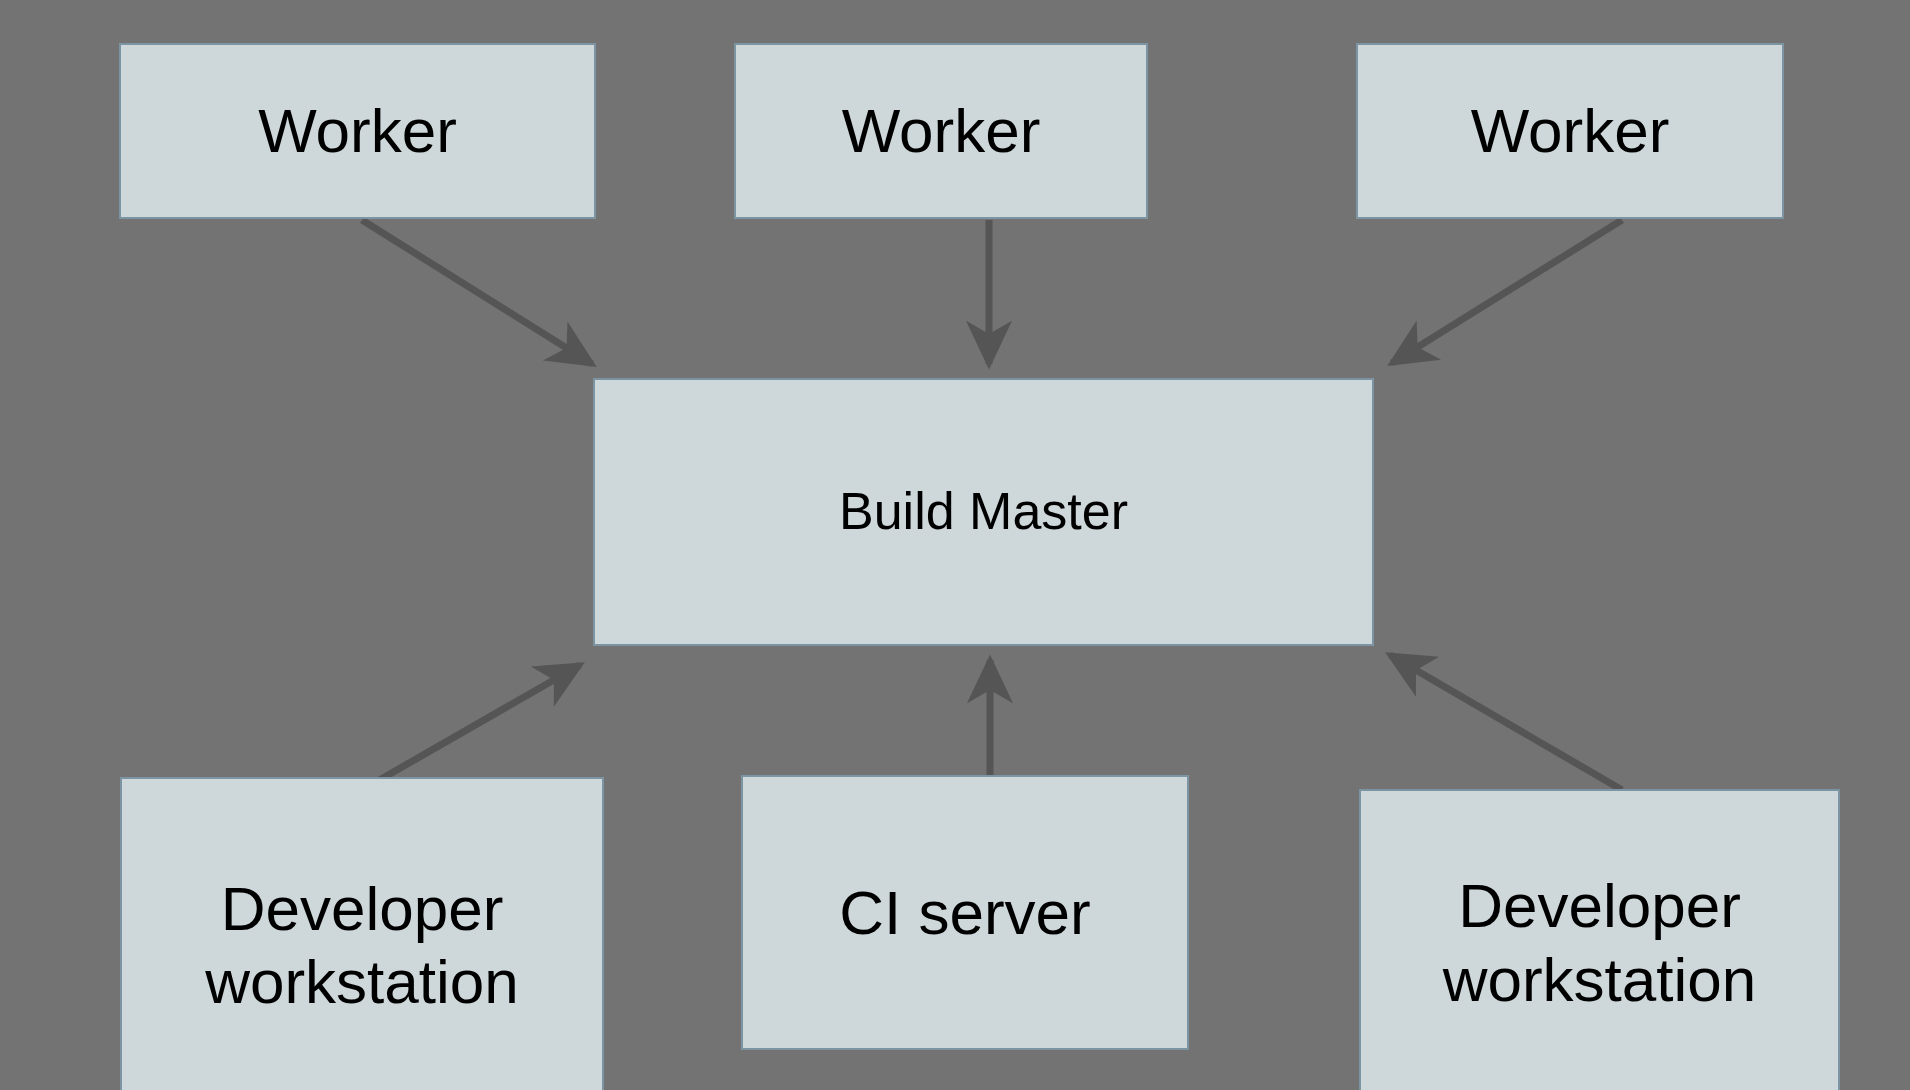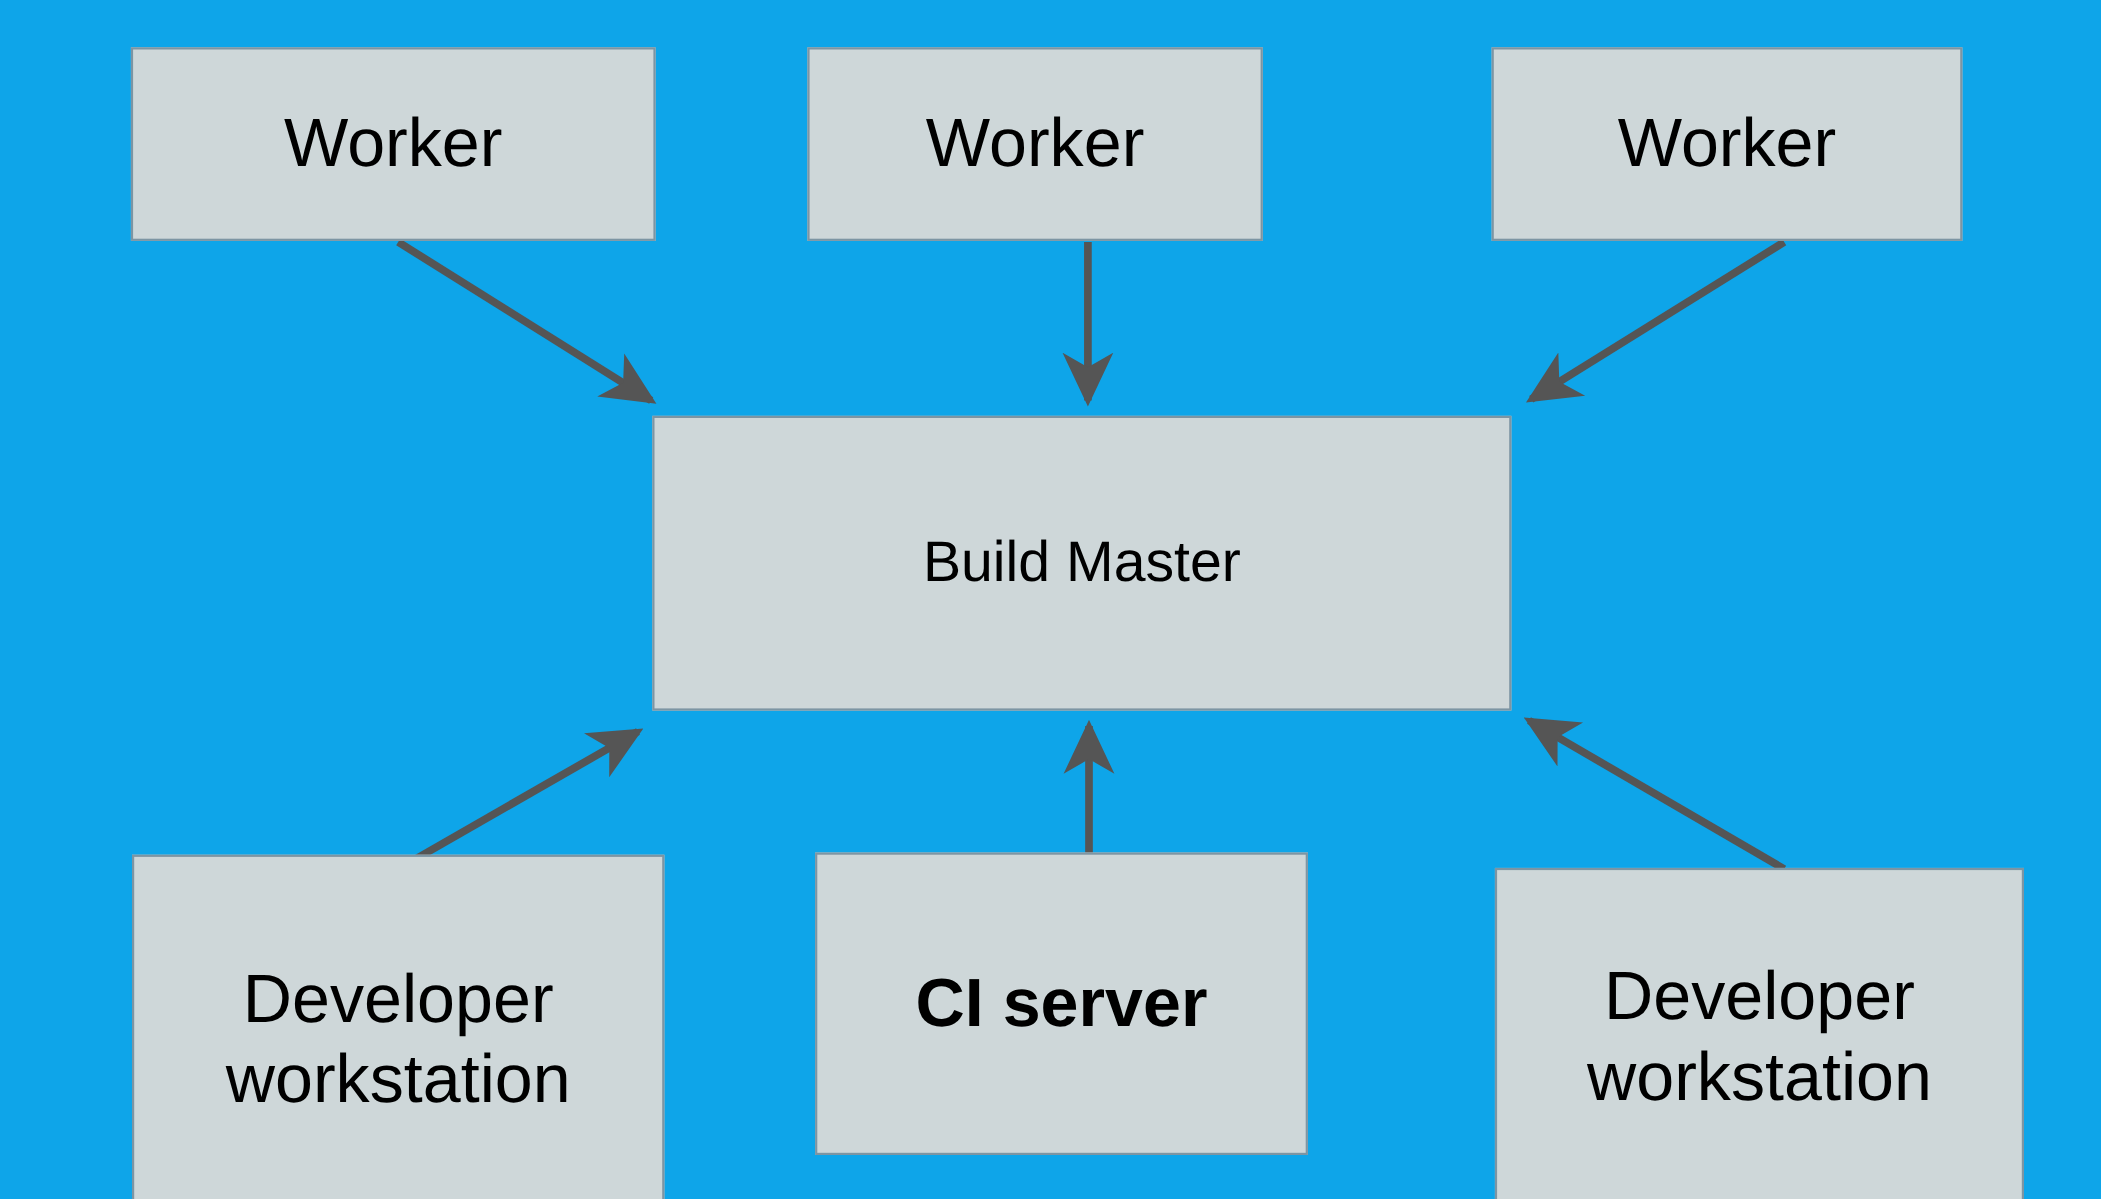--- a/index.html
+++ b/index.html
@@ -8,21 +8,21 @@
     padding: 0;
     background: #ffffff;
   }
   body {
     font-family: "Liberation Sans", sans-serif;
   }
   #canvas {
     position: relative;
     width: 1910px;
     height: 1090px;
-    background: #0ea5e9;
+    background: #737373;
     overflow: hidden;
   }
   #edge-layer {
     position: absolute;
     left: 0;
     top: 0;
     width: 1910px;
     height: 1090px;
     pointer-events: none;
   }
@@ -48,21 +48,21 @@
     box-sizing: border-box;
   }
   
   #node-worker-1 { left: 119px;  top: 43px;  width: 477px; height: 176px; font-size: 62px; }
   #node-worker-2 { left: 734px;  top: 43px;  width: 414px; height: 176px; font-size: 62px; }
   #node-worker-3 { left: 1356px; top: 43px;  width: 428px; height: 176px; font-size: 62px; }
 
   #node-build-master { left: 593px; top: 378px; width: 781px; height: 268px; font-size: 52px; }
 
   #node-dev-1 { left: 120px;  top: 777px; width: 484px; height: 336px; font-size: 62px; }
-  #node-ci    { left: 741px;  top: 775px; width: 448px; height: 275px; font-size: 62px; font-weight: bold; }
+  #node-ci    { left: 741px;  top: 775px; width: 448px; height: 275px; font-size: 62px; }
   #node-dev-2 { left: 1359px; top: 789px; width: 481px; height: 307px; font-size: 62px; }
 </style>
 </head>
 <body>
 
 <div id="canvas">
 
   <svg id="edge-layer" viewBox="0 0 1910 1090" width="1910" height="1090" xmlns="http://www.w3.org/2000/svg">
     <defs>
       <marker id="arrowhead" markerWidth="7" markerHeight="7" refX="6.2" refY="3.5" orient="auto" markerUnits="strokeWidth">

